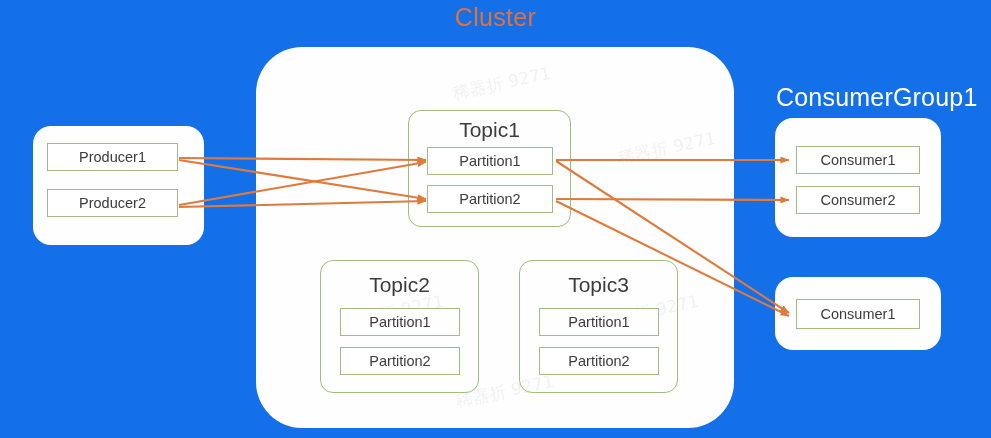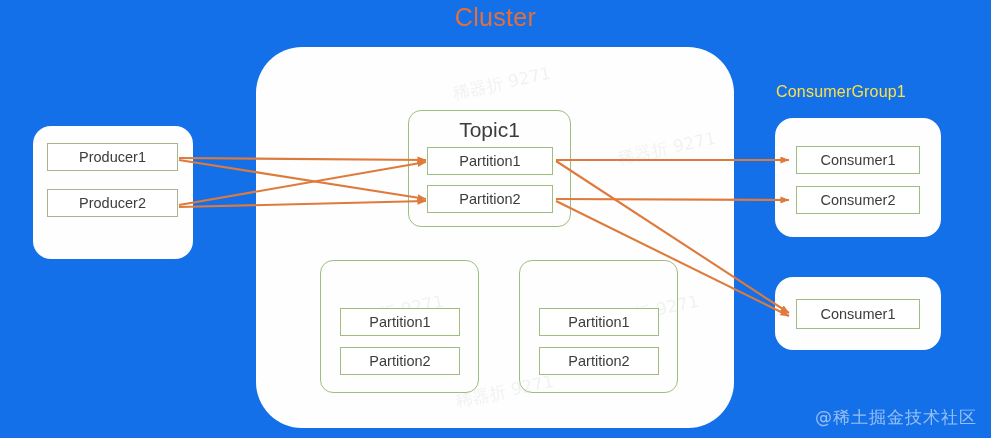--- a/index.html
+++ b/index.html
@@ -13,32 +13,32 @@
   #stage{position:absolute;inset:0;width:991px;height:438px;}
 
   
   .title-cluster{
     position:absolute;left:0;top:3px;width:991px;
     text-align:center;
     color:#E3703A;font-size:25px;letter-spacing:.3px;
     pointer-events:none;
   }
   .title-group{
-    position:absolute;color:#fde047;font-size:16px;letter-spacing:.2px;
+    position:absolute;color:#ffffff;font-size:25px;letter-spacing:.2px;
   }
   #cg1-title{left:776px;top:83px;}
   #cg2-title{left:776px;top:240px;}
 
   
   .panel{
     position:absolute;background:#FEFEFE;border-radius:22px;
     box-shadow:0 0 0 0 rgba(0,0,0,0);
   }
   #cluster-panel{left:256px;top:47px;width:478px;height:381px;border-radius:46px;}
-  #producer-panel{left:33px;top:126px;width:160px;height:133px;border-radius:18px;}
+  #producer-panel{left:33px;top:126px;width:160px;height:119px;border-radius:18px;padding-left:11px;}
   #cg1-panel{left:775px;top:118px;width:166px;height:119px;border-radius:18px;}
   #cg2-panel{left:775px;top:277px;width:166px;height:73px;border-radius:18px;}
 
   
   .topic{
     position:absolute;border:1.3px solid #9DBE80;border-radius:13px;
     background:transparent;
   }
   #topic1{left:408px;top:110px;width:161px;height:115px;}
   #topic2{left:320px;top:260px;width:157px;height:131px;}
@@ -111,25 +111,27 @@
     <div class="cell gray" id="prod2">Producer2</div>
   </div>
 
   <div class="topic" id="topic1">
     <div class="topic-label">Topic1</div>
     <div class="cell" id="t1p1">Partition1</div>
     <div class="cell" id="t1p2">Partition2</div>
   </div>
 
   <div class="topic" id="topic2">
+    <div class="topic-label">Topic2</div>
     <div class="cell" id="t2p1">Partition1</div>
     <div class="cell" id="t2p2">Partition2</div>
   </div>
 
   <div class="topic" id="topic3">
+    <div class="topic-label">Topic3</div>
     <div class="cell" id="t3p1">Partition1</div>
     <div class="cell" id="t3p2">Partition2</div>
   </div>
 
   <div class="title-group" id="cg1-title">ConsumerGroup1</div>
   <div class="panel" id="cg1-panel">
     <div class="cell" id="cons1">Consumer1</div>
     <div class="cell" id="cons2">Consumer2</div>
   </div>
 
@@ -156,15 +158,14 @@
       <line x1="556" y1="160" x2="789" y2="160"></line>
 
       <line x1="556" y1="199" x2="789" y2="200"></line>
 
       <line x1="556" y1="161" x2="789" y2="313"></line>
 
       <line x1="556" y1="201" x2="789" y2="316"></line>
     </g>
   </svg>
 
-  <div id="wm-corner">@稀土掘金技术社区</div>
 
 </div>
 
 </body></html>

